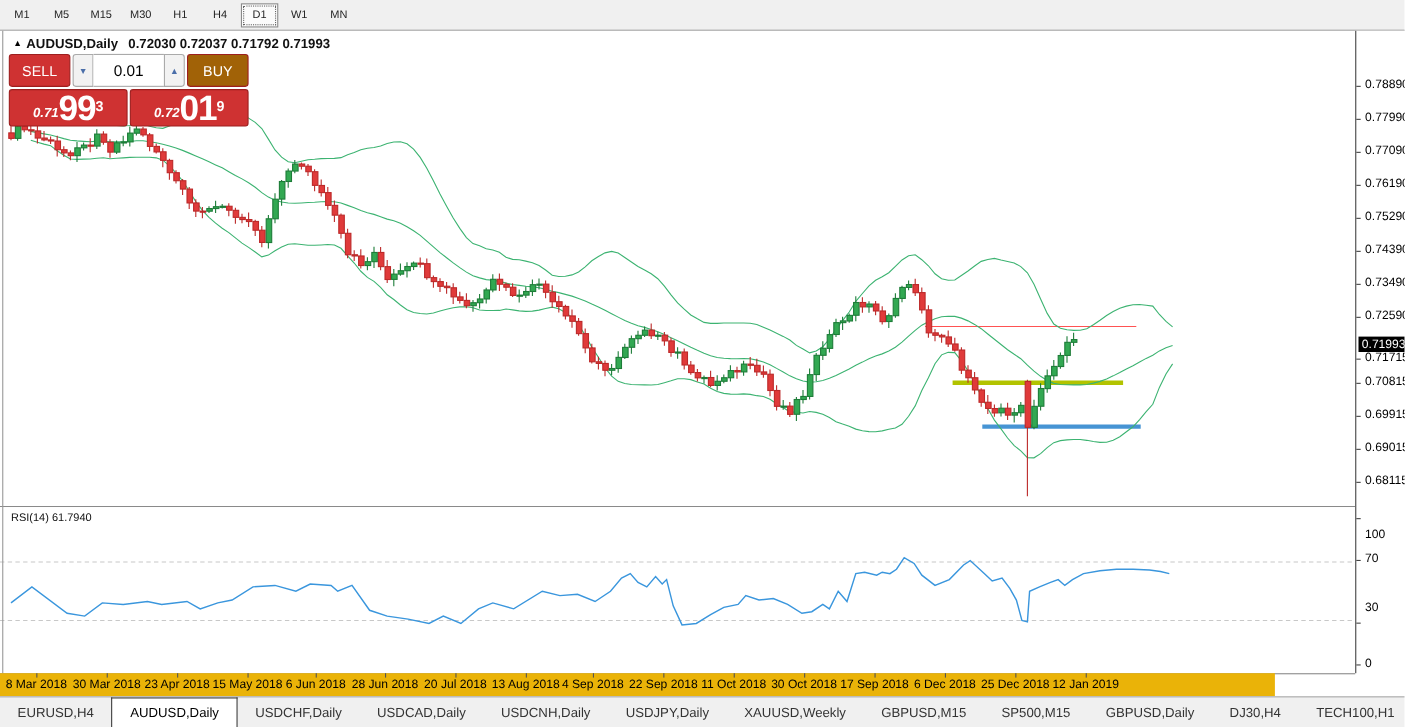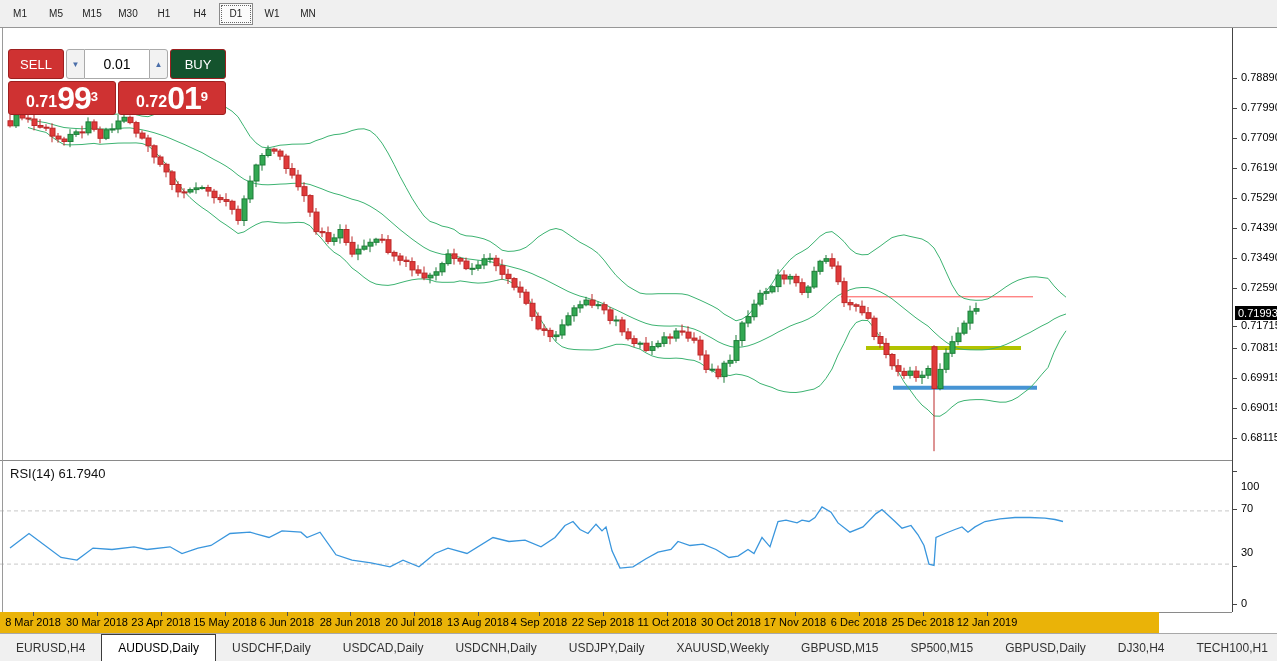--- a/index.html
+++ b/index.html
@@ -22,21 +22,21 @@
   .rsi-svg   { position:absolute; left:0; top:434px; }
   .pane-splitter { position:absolute; left:0; top:432px; width:1232px; height:2px;
                    border-top:1px solid #8a8a8a; border-bottom:1px solid #fff; }
   .rsi-bottom { position:absolute; left:0; top:584px; width:1232px; height:1px; background:#8a8a8a; }
   .left-border { position:absolute; left:2px; top:0; width:1px; height:584px; background:#9a9a9a; }
 
   .chart-title { position:absolute; left:12px; top:5px; font-size:12px; font-weight:700;
                  color:#111; letter-spacing:0; }
   .chart-marker { font-size:8px; margin-right:4px; vertical-align:2px; color:#000; }
 
-  .rsi-label { position:absolute; left:10px; top:438px; font-size:13px; color:#111;text-align:right; }
+  .rsi-label { position:absolute; left:10px; top:438px; font-size:10px; color:#111;text-align:right; }
 
   
   .axis-pane { position:absolute; left:1232px; top:0; width:45px; height:584px;
                background:#fff; border-left:1px solid #444; }
   .price-label { position:absolute; left:8px; font-size:11px; color:#000; white-space:nowrap; }
   .axis-tick { position:absolute; left:0; width:4px; height:1px; background:#444; }
   .price-current { position:absolute; left:2px; width:42px; height:14px; background:#000;
                    color:#fff; font-size:11px; line-height:14px; padding-left:3px; }
 
   
@@ -60,21 +60,21 @@
   .tp-spin { width:19px; height:30px; background:#f2f2f2; border:1px solid #aaa; color:#4a6ea9;
              font-size:8px; text-align:center; line-height:30px; }
   .tp-spin.dn { border-radius:3px 0 0 3px; margin-left:2px; }
   .tp-spin.up { border-radius:0 3px 3px 0; margin-right:2px; }
   .tp-vol { width:64px; height:30px; border:1px solid #aaa; border-left:none; border-right:none;
             font-family:"Liberation Sans",sans-serif; font-size:14px; text-align:center; color:#000; }
   .tp-row2 { display:flex; margin-top:2px; height:34px; }
   .tp-price { flex:1; color:#fff; border-radius:3px; border:1px solid #9d1f1f;
               display:flex; align-items:flex-end; justify-content:center; padding-bottom:2px; }
   .tp-price + .tp-price { margin-left:2px; }
-  .tp-small { font-size:16px; font-weight:700; line-height:20px; }
+  .tp-small { font-size:12px; font-weight:700; line-height:20px;font-style:italic; }
   .tp-big { font-size:32px; font-weight:700; line-height:27px; letter-spacing:-1px; }
   .tp-sup { font-size:13px; font-weight:700; line-height:30px; align-self:flex-start; }
 </style>
 </head>
 <body>
 
 <div class="window">
 
   <div class="toolbar">
       <div class="tf-btn">M1</div>
@@ -427,30 +427,34 @@
       </svg>
     <div class="pane-splitter"></div>
     <svg class="rsi-svg" id="rsiSvg" width="1232" height="150">
         <line x1="0" y1="102.1" x2="1232" y2="102.1" stroke="#c8c8c8" stroke-width="1" stroke-dasharray="4 3"></line>
         <line x1="0" y1="48.9" x2="1232" y2="48.9" stroke="#c8c8c8" stroke-width="1" stroke-dasharray="4 3"></line>
         <polyline points="10.0,86.1 29.0,71.5 61.0,95.5 77.0,98.1 93.0,86.1 112.0,87.5 134.0,84.8 147.0,87.5 170.0,84.8 182.0,91.5 198.0,86.1 211.0,83.5 230.0,71.5 250.0,70.2 269.0,75.5 282.0,68.9 301.0,70.2 307.0,75.5 320.0,70.2 336.0,92.8 352.0,98.1 371.0,100.8 390.0,104.8 403.0,98.1 419.0,104.8 435.0,91.5 448.0,86.1 467.0,91.5 493.0,75.5 509.0,79.5 525.0,78.2 541.0,84.8 555.0,75.5 565.0,63.5 573.0,59.5 580.0,67.5 588.0,71.5 596.0,62.2 602.0,68.9 606.0,64.9 612.0,88.8 620.0,106.1 633.0,104.8 646.0,96.8 658.0,90.1 671.0,87.5 678.0,79.5 690.0,83.5 703.0,82.1 716.0,87.5 729.0,95.5 738.0,94.1 748.0,87.5 754.0,91.5 762.0,75.5 770.0,84.8 778.0,59.5 786.0,58.2 797.0,60.9 802.0,58.2 809.0,59.5 815.0,55.5 822.0,44.9 831.0,50.2 838.0,60.9 850.0,70.2 863.0,64.9 876.0,51.6 882.0,47.6 895.0,59.5 902.0,66.2 911.0,63.5 918.0,72.8 924.0,83.5 929.0,102.1 934.0,103.4 936.0,75.5 945.0,71.5 955.0,67.5 962.0,64.9 968.0,70.2 975.0,64.9 985.0,59.5 1000.0,56.9 1015.0,55.5 1030.0,55.5 1045.0,56.2 1055.0,57.5 1063.0,59.5" fill="none" stroke="#3a96dd" stroke-width="1.3"></polyline>
       </svg>
     <div class="rsi-bottom"></div>
     <div class="left-border"></div>
 
+    <div class="chart-title">
+      <span class="chart-marker">▲</span><span>AUDUSD,Daily</span>
+      <span style="margin-left:6px;">0.72030 0.72037 0.71792 0.71993</span>
+    </div>
 
     <div class="rsi-label">RSI(14) 61.7940</div>
 
     <div class="trade-panel">
       <div class="tp-row1">
         <div class="tp-btn" id="sellBtn" style="background: rgb(207, 50, 50);">SELL</div>
         <div class="tp-spin dn">▼</div>
         <input class="tp-vol" value="0.01" style="">
         <div class="tp-spin up">▲</div>
-        <div class="tp-btn" id="buyBtn" style="background: #14532d;">BUY</div>
+        <div class="tp-btn" id="buyBtn" style="background: #a16207;">BUY</div>
       </div>
       <div class="tp-row2">
         <div class="tp-price" id="sellPrice" style="background: rgb(207, 50, 50);">
           <span class="tp-small">0.71</span>
           <span class="tp-big">99</span>
           <span class="tp-sup">3</span>
         </div>
         <div class="tp-price" id="buyPrice" style="background: rgb(207, 50, 50);">
           <span class="tp-small">0.72</span>
           <span class="tp-big">01</span>
@@ -516,21 +520,21 @@
       <div class="date-label" style="left: 478px;">13 Aug 2018</div>
       <div class="date-tick" style="left: 478px;"></div>
       <div class="date-label" style="left: 539px;">4 Sep 2018</div>
       <div class="date-tick" style="left: 539px;"></div>
       <div class="date-label" style="left: 603px;">22 Sep 2018</div>
       <div class="date-tick" style="left: 603px;"></div>
       <div class="date-label" style="left: 667px;">11 Oct 2018</div>
       <div class="date-tick" style="left: 667px;"></div>
       <div class="date-label" style="left: 731px;">30 Oct 2018</div>
       <div class="date-tick" style="left: 731px;"></div>
-      <div class="date-label" style="left: 795px;">17 Nov 2018</div>
+      <div class="date-label" style="left: 795px;">17 Sep 2018</div>
       <div class="date-tick" style="left: 795px;"></div>
       <div class="date-label" style="left: 859px;">6 Dec 2018</div>
       <div class="date-tick" style="left: 859px;"></div>
       <div class="date-label" style="left: 923px;">25 Dec 2018</div>
       <div class="date-tick" style="left: 923px;"></div>
       <div class="date-label" style="left: 987px;">12 Jan 2019</div>
       <div class="date-tick" style="left: 987px;"></div>
     </div>
 
   <div class="tabbar" id="tabBar">

